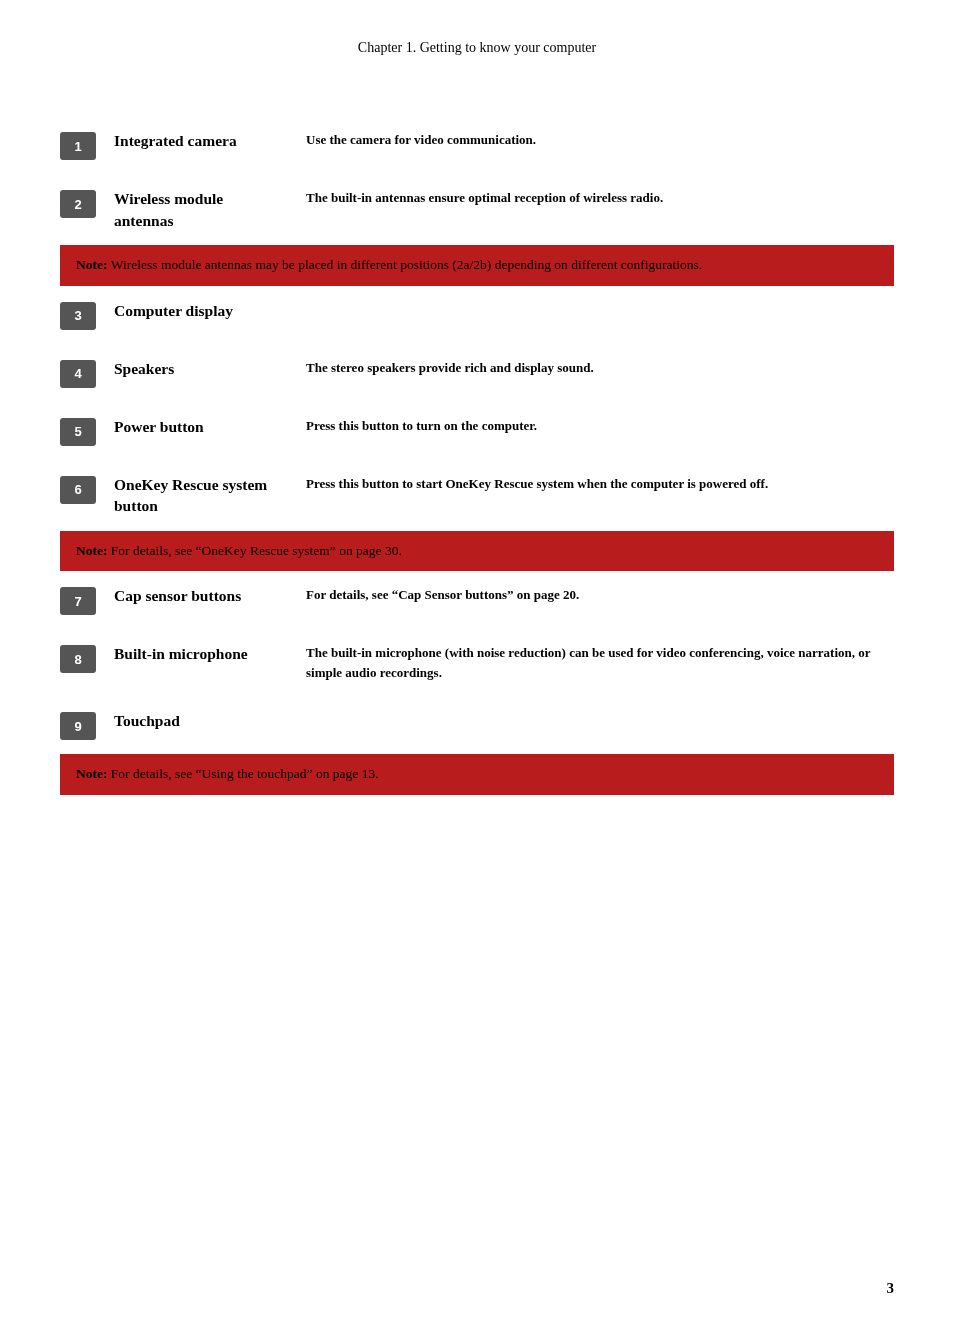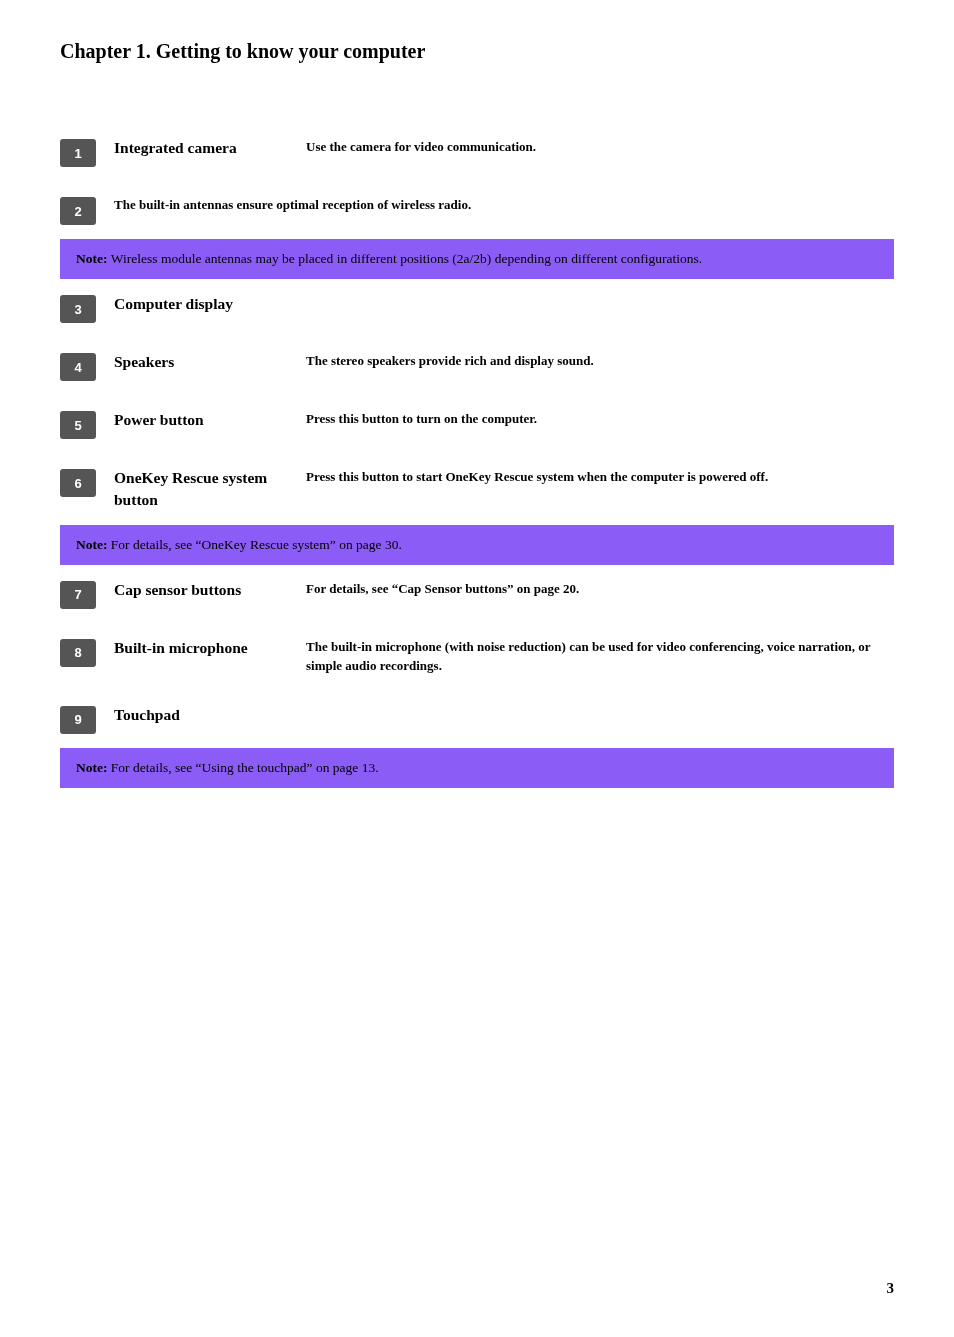--- a/index.html
+++ b/index.html
@@ -12,23 +12,23 @@
       font-family: Georgia, 'Times New Roman', serif;
       font-size: 15px;
       color: #000;
       background: #fff;
       width: 954px;
       min-height: 1337px;
       padding: 40px 60px 60px 60px;
     }
 
     .page-header {
-      text-align: left;
-      font-weight: bold;
-      font-size: 20px;
+      text-align: center;
+      font-weight: normal;
+      font-size: 14px;
       margin-bottom: 50px;
       padding-bottom: 10px;
     }
 
     .item-row {
       display: flex;
       align-items: flex-start;
       margin-bottom: 0;
       padding: 14px 0;
     }
@@ -60,21 +60,21 @@
     }
 
     .item-desc {
       flex: 1;
       font-size: 13px;
       line-height: 1.5;
       font-weight: bold;
     }
 
     .note-row {
-      background: #8b5cf6;
+      background: #b91c1c;
       padding: 10px 16px;
       margin: 0 0 0 0;
       font-size: 13.5px;
       line-height: 1.5;
     }
 
     .note-row .note-label {
       font-weight: bold;
     }
 
@@ -94,20 +94,21 @@
 </div>
 
 <div id="items-container">
     <div class="item-row">
       <div class="item-number">1</div>
       <div class="item-term">Integrated camera</div>
       <div class="item-desc">Use the camera for video communication.</div>
     </div>
     <div class="item-row">
       <div class="item-number">2</div>
+      <div class="item-term">Wireless module antennas</div>
       <div class="item-desc">The built-in antennas ensure optimal reception of wireless radio.</div>
     </div>
     <div class="note-row"><span class="note-label">Note: </span><span>Wireless module antennas may be placed in different positions (2a/2b) depending on different configurations.</span></div>
     <div class="item-row">
       <div class="item-number">3</div>
       <div class="item-term">Computer display</div>
     </div>
     <div class="item-row">
       <div class="item-number">4</div>
       <div class="item-term">Speakers</div>

